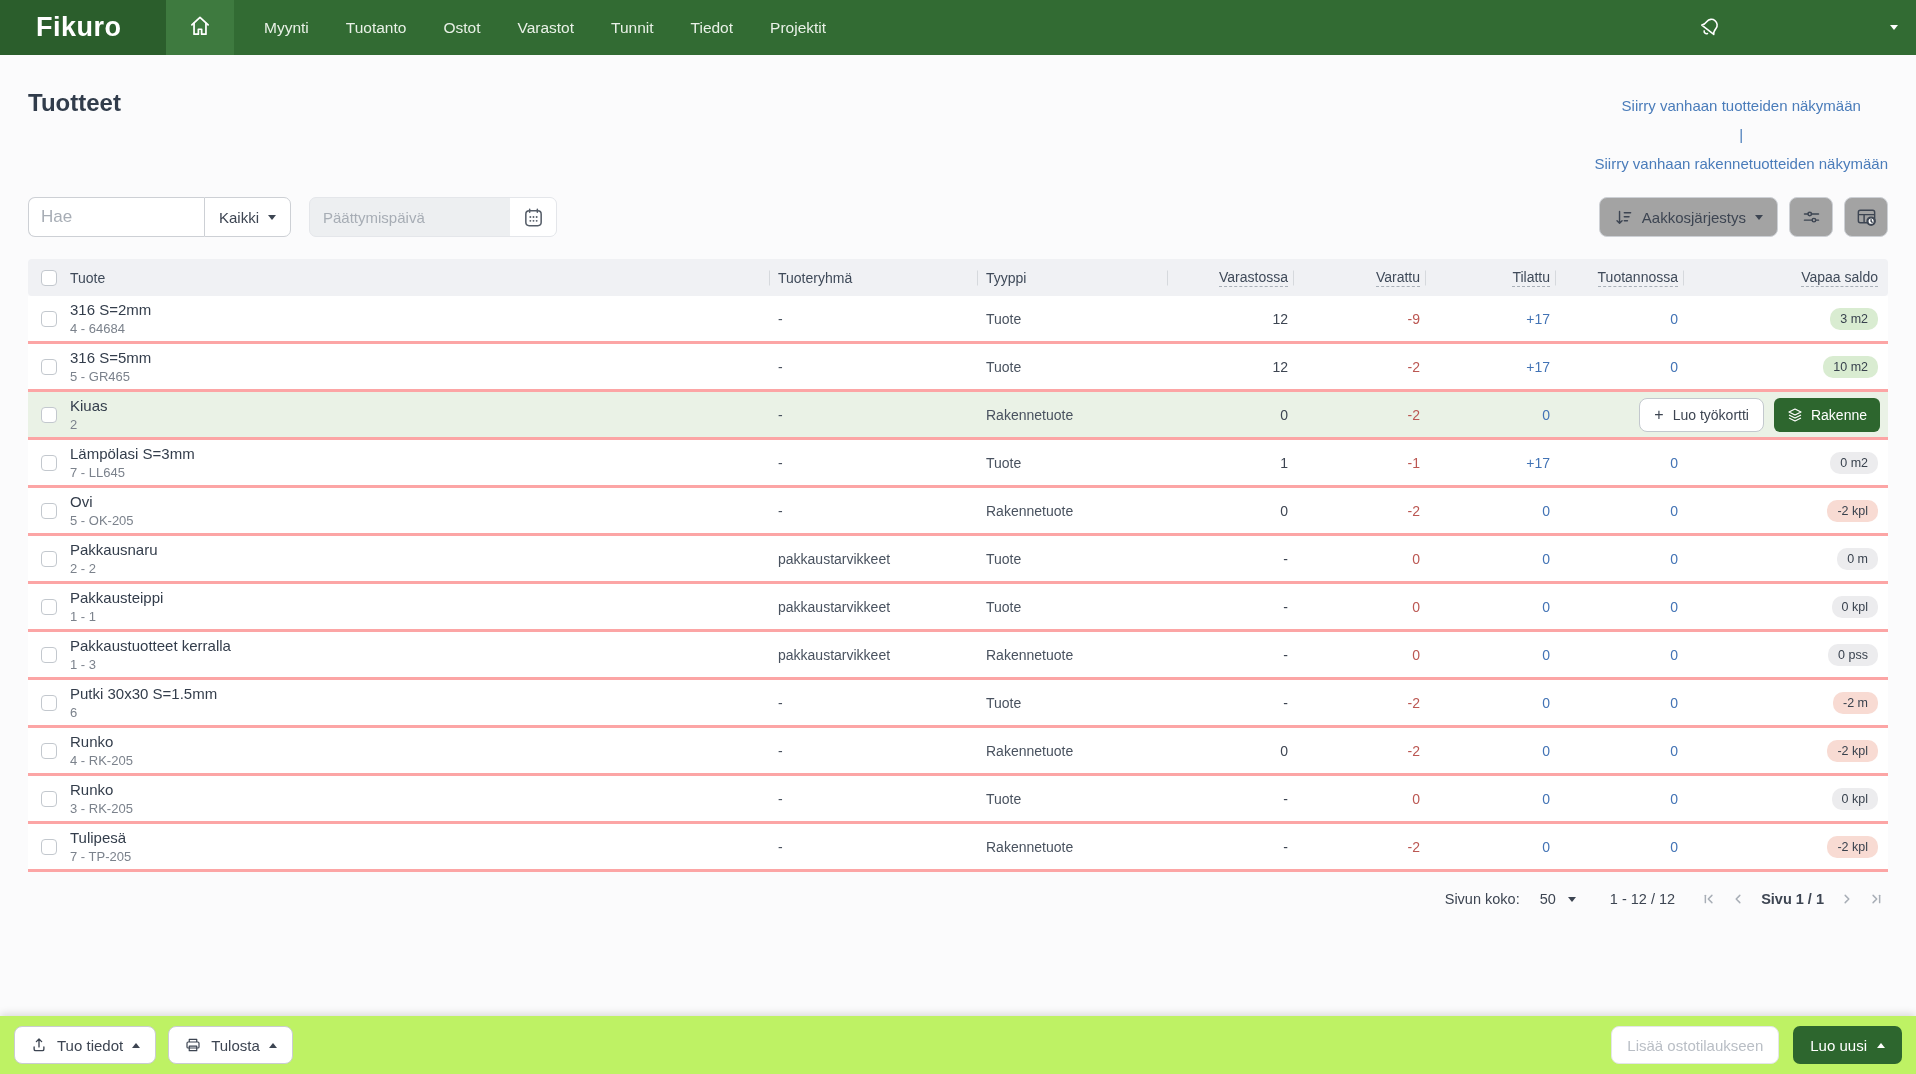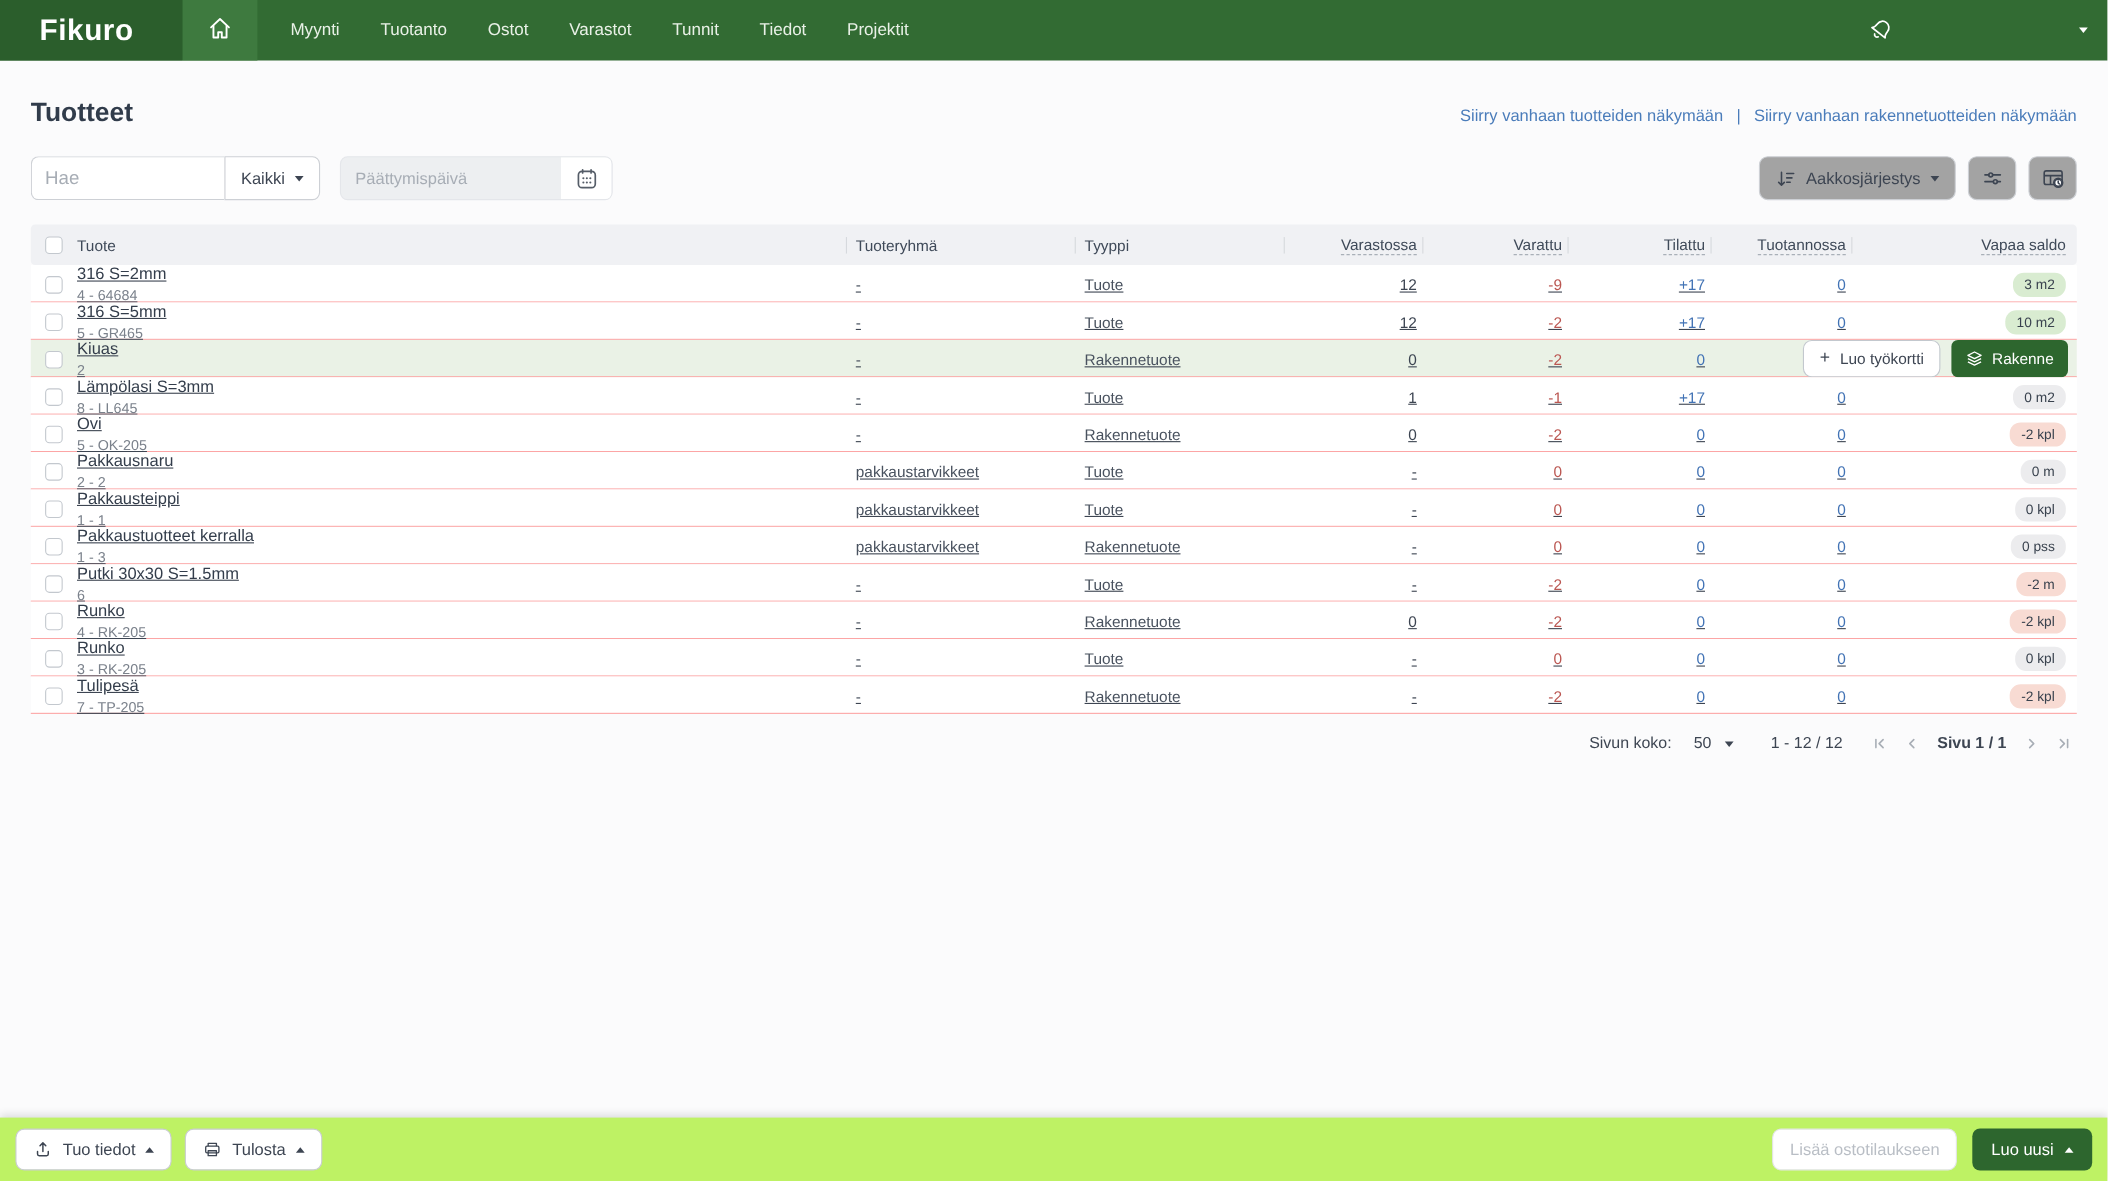--- a/index.html
+++ b/index.html
@@ -19,21 +19,21 @@
   .nav-items { display:flex; gap:37px; margin-left:30px; align-items:center; }
   .nav-item { color:#e9f1e7; font-size:15.5px; cursor:pointer; white-space:nowrap; }
   .nav-right { margin-left:auto; display:flex; align-items:center; }
   .bell-btn { background:none; border:none; margin-right:168px; display:flex; }
   .user-caret { margin-right:18px; color:#fff; display:flex; border:none; background:none; }
 
   
   .content { padding:0 28px; }
   .page-head { display:flex; align-items:baseline; justify-content:space-between; margin-top:34px; }
   h1 { font-size:24px; color:#313c4b; font-weight:700; }
-  .head-links { font-size:15px; color:#4a7cba; display:flex; gap:12px; align-items:center; }
+  .head-links { font-size:15px; color:#4a7cba; display:flex; gap:12px; align-items:center;flex-direction:column; }
   .head-link { cursor:pointer; }
   .head-sep { color:#4a7cba; }
 
   
   .filter-row { display:flex; align-items:center; margin-top:25px; }
   .search-group { display:flex; height:40px; }
   .search-input { width:176px; border:1px solid #cdd0d5; border-right:none; border-radius:7px 0 0 7px; padding:0 12px; font-size:17px; color:#3d4552; background:#fff; }
   .search-input::placeholder, .date-input::placeholder { color:#a7adb5; }
   .dd-btn { display:flex; align-items:center; gap:9px; padding:0 14px; border:1px solid #cdd0d5; border-radius:0 7px 7px 0; background:#fff; font-size:15px; color:#3d4552; }
   .date-group { display:flex; height:40px; margin-left:18px; border:1px solid #e4e6ea; border-radius:7px; overflow:hidden; background:#edeff1; }
@@ -49,21 +49,21 @@
     display:grid;
     grid-template-columns:42px 700px 208px 190px 126px 132px 130px 128px 1fr;
     align-items:center;
   }
   .t-head { background:#f0f1f4; height:37px; border-radius:4px; font-size:14px; color:#3f4a59; }
   .hc { position:relative; height:100%; display:flex; align-items:center; }
   .hc.sep-r::after { content:""; position:absolute; right:0; top:50%; transform:translateY(-50%); width:1px; height:15px; background:#d6d9dd; }
   .hc.num { justify-content:flex-end; padding-right:6px; }
   .hc.pad-l { padding-left:8px; }
   .u-dash { border-bottom:1px dashed #a9b0b8; padding-bottom:1px; cursor:pointer; }
-  .t-row { height:34px; border-bottom:1px solid #fca5a5; font-size:14px; position:relative; background:#fff;text-decoration:underline; }
+  .t-row { height:48px; border-bottom:3px solid #fca5a5; font-size:14px; position:relative; background:#fff; }
   .t-row.hovered { background:#eaf2e6; }
   .c-check { display:flex; justify-content:center; }
   .checkbox { width:16px; height:16px; border:1px solid #c3c8ce; border-radius:4px; background:#fff; display:inline-block; cursor:pointer; flex:0 0 auto; }
   .r-name { font-size:15px; color:#333d4b; cursor:pointer; }
   .r-code { font-size:13px; color:#7b828c; margin-top:3px; }
   .c-group, .c-type { color:#49525f; padding-left:8px; }
   .c-num { text-align:right; padding-right:6px; }
   .c-stock { color:#3d4552; }
   .c-reserved { color:#bb5752; }
   .c-ordered, .c-production { color:#4273b5; }
@@ -302,21 +302,21 @@
         <span>Rakenne</span>
       </button>
     </div>
   </div>
         <div class="t-row">
     <div class="c-check">
             <span class="checkbox"></span>
           </div>
     <div class="c-name">
       <div class="r-name">Lämpölasi S=3mm</div>
-      <div class="r-code">8 - LL645</div>
+      <div class="r-code">7 - LL645</div>
     </div>
     <div class="c-group">-</div>
     <div class="c-type">Tuote</div>
     <div class="c-num c-stock">1</div>
     <div class="c-num c-reserved">-1</div>
     <div class="c-num c-ordered">+17</div>
     <div class="c-num c-production">0</div>
     <div class="c-balance"><span class="pill neutral">0 m2</span></div>
 
   </div>

